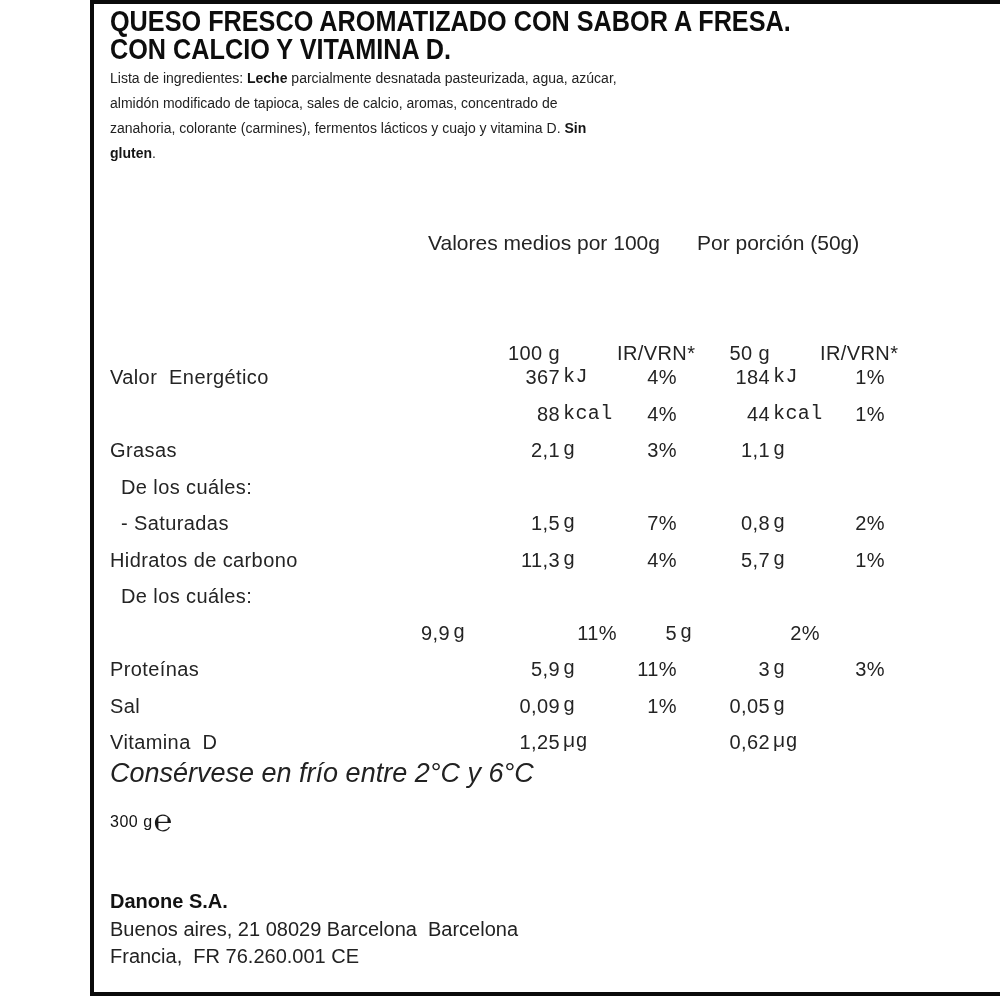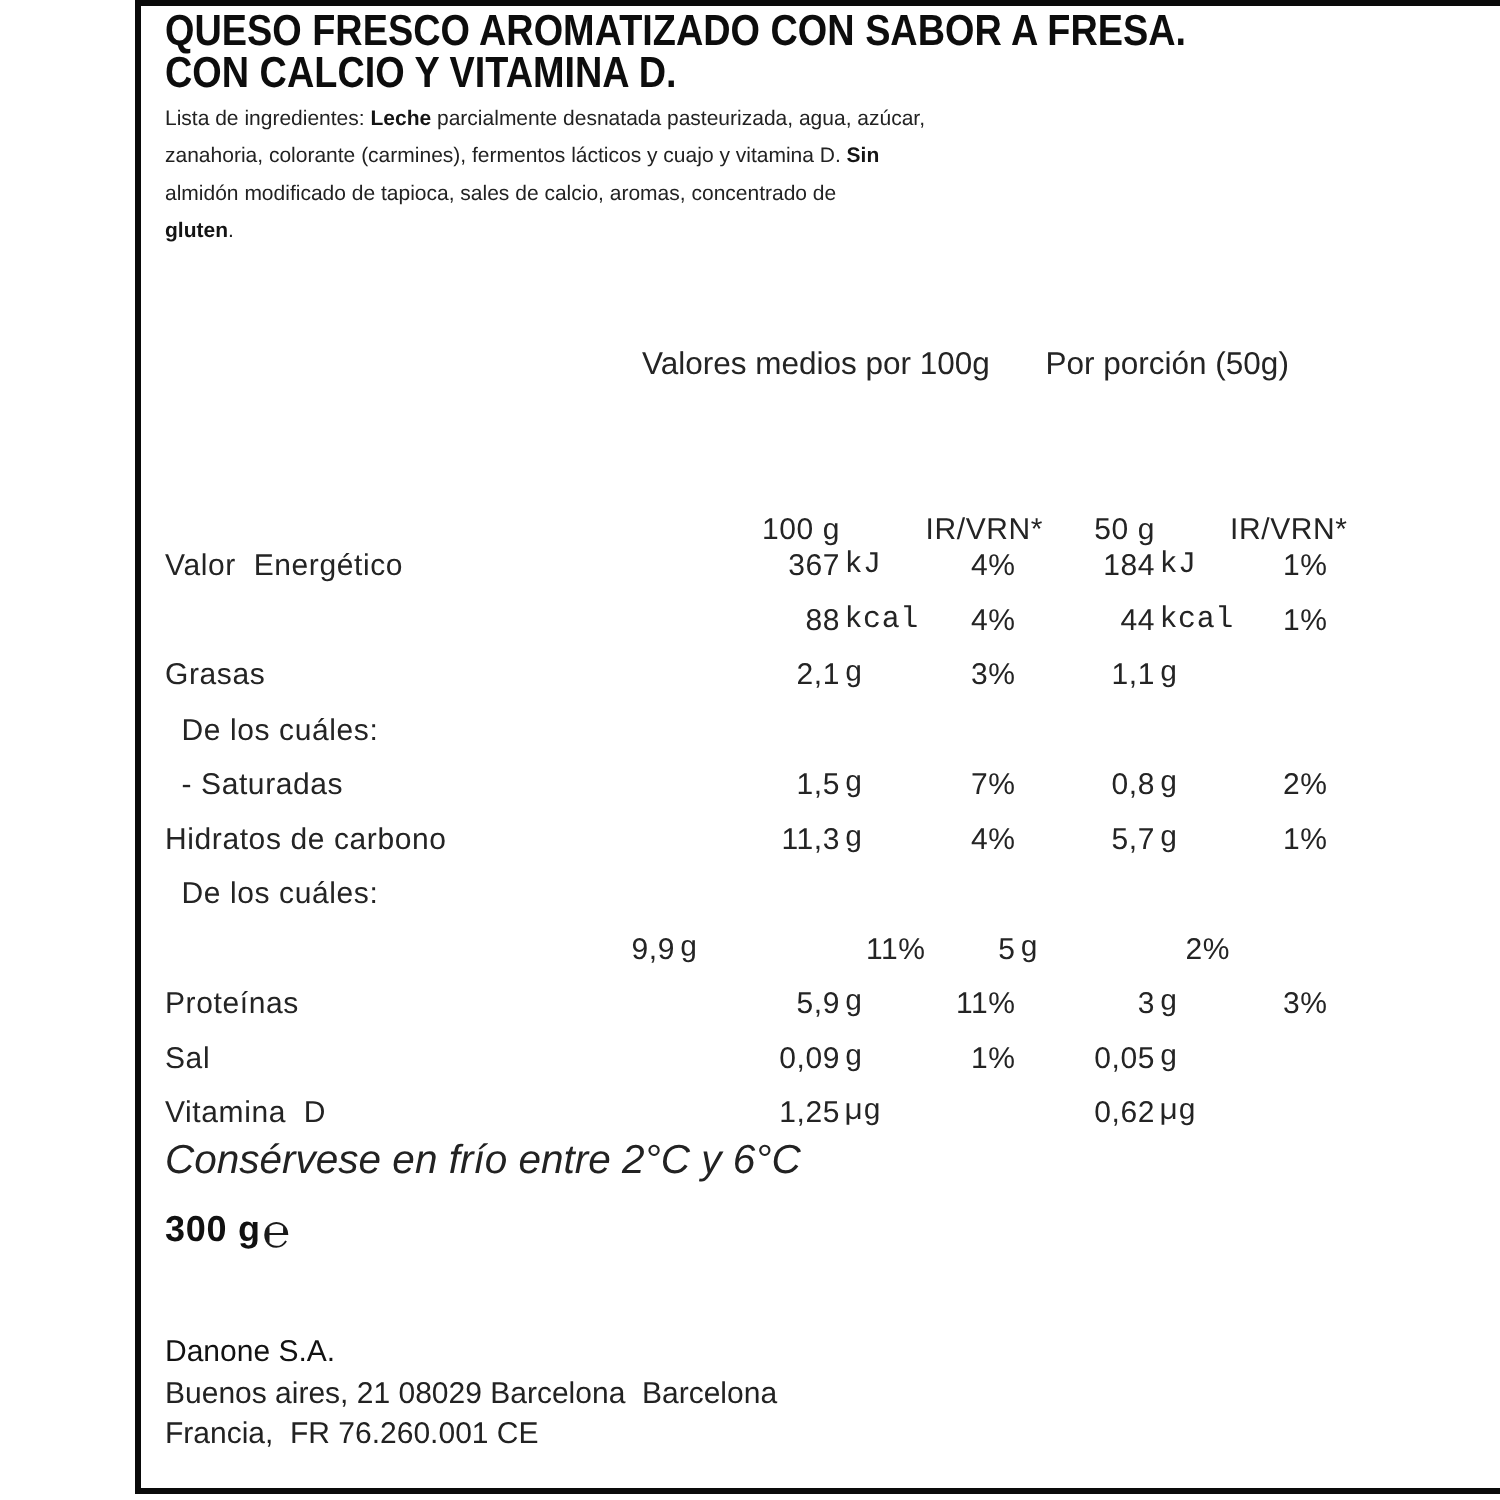--- a/index.html
+++ b/index.html
@@ -47,42 +47,42 @@
   .c.label.indent { padding-left: 11px; }
   .c.num { text-align: right; }
   .c.unit { text-align: left; padding-left: 3px; font-family: Liberation Mono, monospace; }
   .c.pct { text-align: right; }
 
   
   .storage { left: 16px; top: 754px; font-size: 27px; color: #222; white-space: pre; font-style: italic; }
 
   
   .netweight { left: 16px; top: 799px; }
-  .nw-value { font-size: 24px; font-weight: 700; color: #111; letter-spacing: 0.5px; }
+  .nw-value { font-size: 16px; font-weight: 400; color: #111; letter-spacing: 0.5px; }
   .nw-esign { font-size: 31px; font-weight: 400; color: #1a1a1a; vertical-align: -4px; margin-left: 1px; }
 
   
   .mfr { left: 16px; top: 884px; font-size: 20px; line-height: 27.5px; color: #222; }
   .mfr div { white-space: pre; }
-  .mfr-name { font-weight: 400; color: #121212; }
+  .mfr-name { font-weight: 700; color: #121212; }
 </style>
 </head>
 <body>
 
 <div class="frame">
 
   <div class="abs title">
     <div class="title-line">QUESO FRESCO AROMATIZADO CON SABOR A FRESA.</div>
     <div class="title-line">CON CALCIO Y VITAMINA D.</div>
   </div>
 
   <div class="abs ingredients" id="ingredients">
       <div class="ing-line"><span>Lista de ingredientes: </span><span class="b">Leche</span><span> parcialmente desnatada pasteurizada, agua, azúcar,</span></div>
+      <div class="ing-line"><span>almidón modificado de tapioca, sales de calcio, aromas, concentrado de</span></div>
       <div class="ing-line"><span>zanahoria, colorante (carmines), fermentos lácticos y cuajo y vitamina D. </span><span class="b">Sin</span></div>
-      <div class="ing-line"><span>almidón modificado de tapioca, sales de calcio, aromas, concentrado de</span></div>
       <div class="ing-line"><span class="b">gluten</span><span>.</span></div>
     </div>
 
   <div class="abs ch ch-100">Valores medios por 100g</div>
   <div class="abs ch ch-50">Por porción (50g)</div>
 
   <div class="abs ntable subrow-wrap">
     <div class="nrow">
       <span class="c label"></span>
       <span class="c num">100 g</span>

